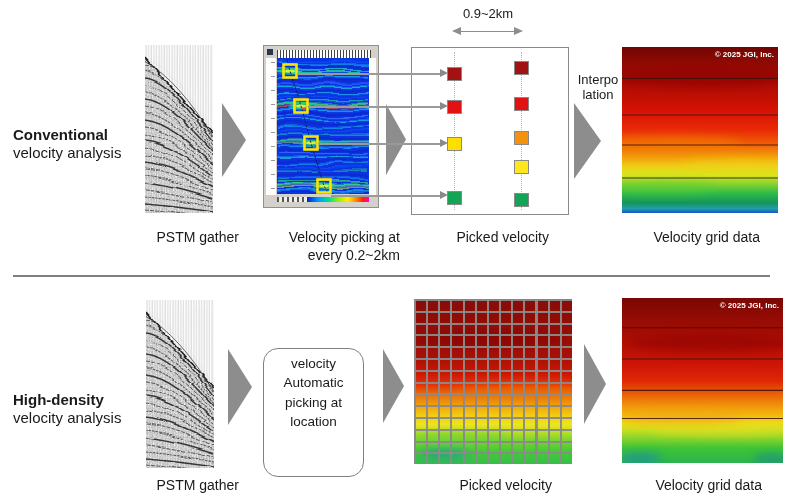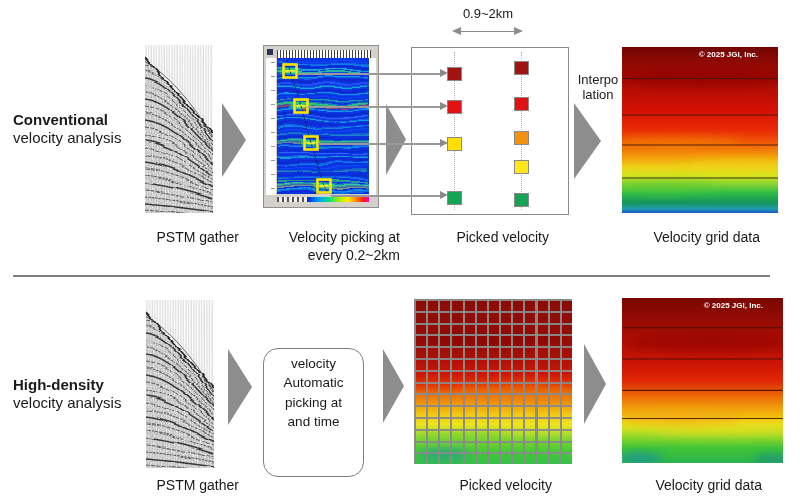--- a/index.html
+++ b/index.html
@@ -1,21 +1,21 @@
 <!DOCTYPE html>
 <html><head>
 <meta charset="utf-8">
 <style>
   html,body{margin:0;padding:0;background:#fff;}
   .stage{position:relative;width:800px;height:500px;background:#fff;overflow:hidden;
          font-family:"Liberation Sans","DejaVu Sans",sans-serif;color:#1a1a1a;}
   .defs{position:absolute;width:0;height:0;}
 
   
-  .row-title{position:absolute;font-size:15px;line-height:18px;}
+  .row-title{position:absolute;font-size:15px;line-height:18px;margin-top:15px;}
   .t-conv{left:13px;top:111px;}
   .t-hd{left:13px;top:376px;}
   .row-title .bold{font-weight:bold;}
 
   
   .gather{position:absolute;}
   .gather-top{left:145px;top:45px;width:68px;height:168px;}
   .gather-bot{left:146px;top:300px;width:68px;height:168px;}
 
   
@@ -72,21 +72,21 @@
         border-bottom:4.5px solid transparent;border-left:9px solid #8d8d8d;}
 
   .interp-label{position:absolute;left:566px;top:73px;width:64px;text-align:center;
                 font-size:13px;line-height:14.5px;}
 
   
   .grid-img{position:absolute;}
   .gi-top{left:622px;top:47px;width:156px;height:166px;}
   .gi-bot{left:622px;top:298px;width:161px;height:165px;}
   .grid-img svg{position:absolute;inset:0;}
-  .copyright{position:absolute;top:3px;right:20px;font-size:8px;font-weight:bold;color:#fff;}
+  .copyright{position:absolute;top:3px;right:4px;font-size:8px;font-weight:bold;color:#fff;}
 
   
   .pv-bot{position:absolute;left:414px;top:299px;width:158px;height:165px;}
   .pv-bot svg{position:absolute;inset:0;}
   .gridlines{position:absolute;inset:0;background-image:
       repeating-linear-gradient(90deg,rgba(138,138,138,.95) 0 2px,transparent 2px 12.15px),
       repeating-linear-gradient(180deg,rgba(138,138,138,.95) 0 2px,transparent 2px 11.8px);}
 
   
   .autobox{position:absolute;left:263px;top:348px;width:99px;height:122px;
@@ -364,21 +364,21 @@
   <svg class="gather gather-bot" viewBox="0 0 68 168">
     <use href="#gather-art"></use>
   </svg>
 
   <div class="flow-arrow a4" style="background-color: rgb(141, 141, 141);"></div>
 
   <div class="autobox">
     <div>velocity</div>
     <div>Automatic</div>
     <div>picking at</div>
-    <div>and time</div>
+    <div>location</div>
   </div>
 
   <div class="flow-arrow a5" style="background-color: rgb(141, 141, 141);"></div>
 
   <div class="pv-bot">
     <svg viewBox="0 0 158 165" preserveAspectRatio="none">
       <rect width="158" height="165" fill="url(#pvb)"></rect>
       <g filter="url(#blur4)">
         <ellipse cx="110" cy="92" rx="70" ry="6" fill="#ee7d09" opacity="0.5"></ellipse>
         <ellipse cx="45" cy="138" rx="50" ry="5" fill="#67d12e" opacity="0.6"></ellipse>

